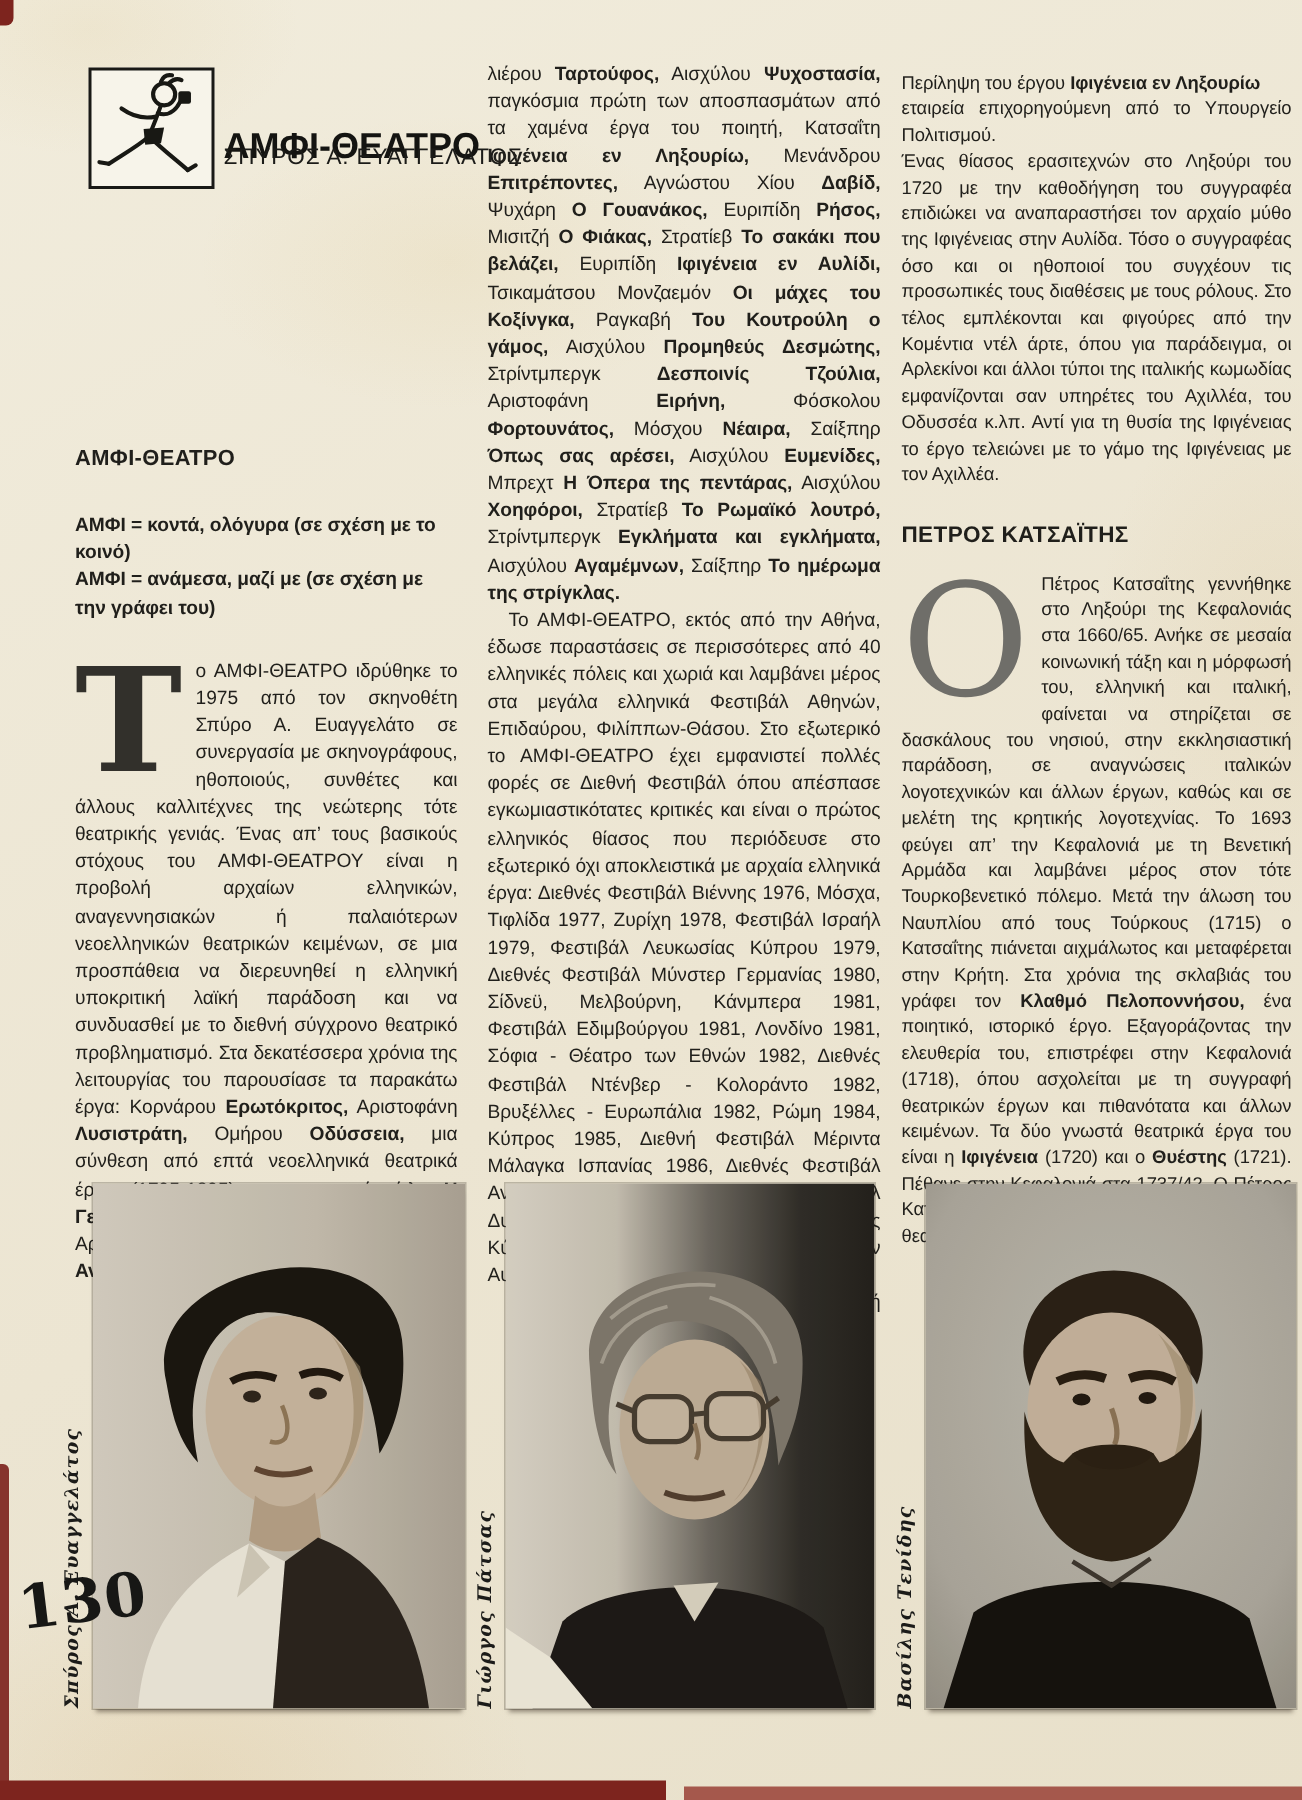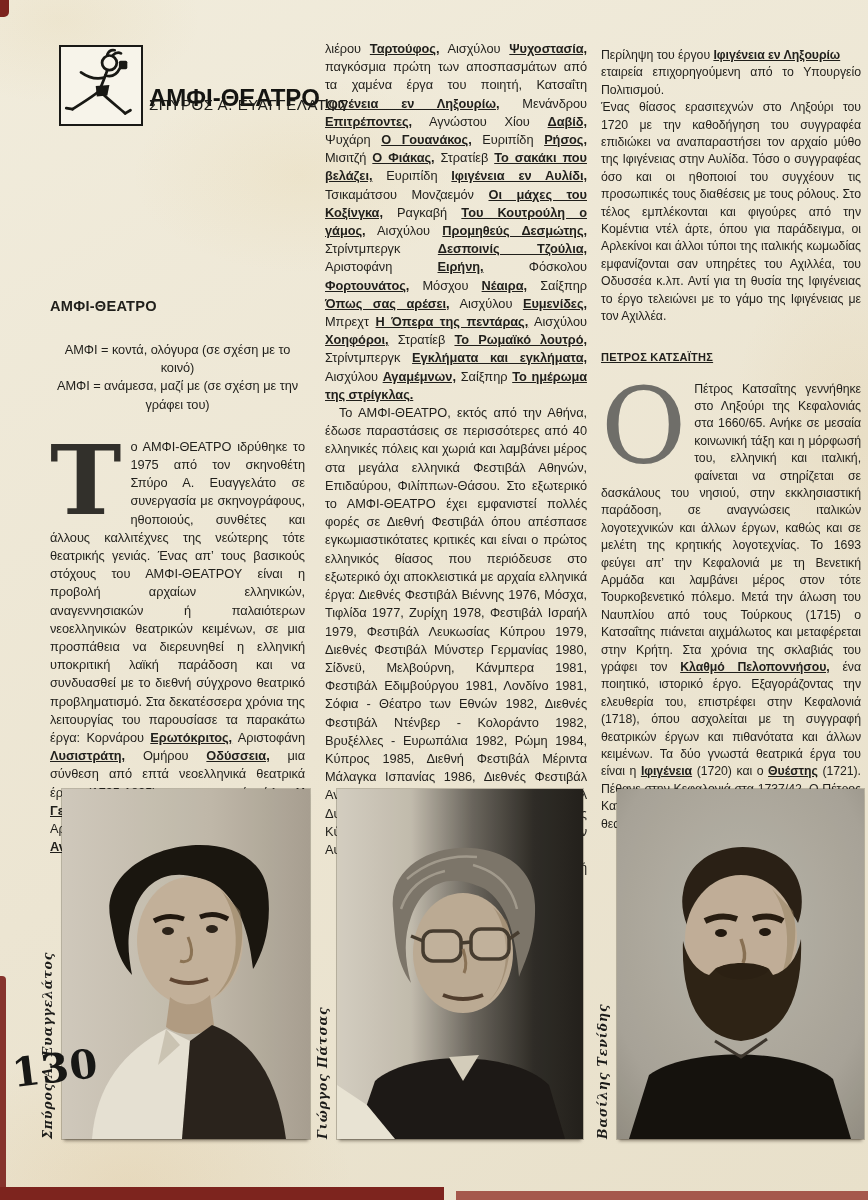--- a/index.html
+++ b/index.html
@@ -27,26 +27,26 @@
   .logo-subtitle{position:absolute;left:149px;top:96px;font-size:15px;letter-spacing:.6px;color:#1b1b18;}
 
   
   .col{position:absolute;text-align:justify;font-size:12.8px;line-height:18.2px;letter-spacing:-0.05px;}
   #col-left{left:50px;top:297px;width:255px;}
   #col-mid{left:325px;top:40px;width:262px;}
   #col-right{left:601px;top:40px;width:260px;font-size:12.3px;line-height:17.4px;}
   .body-p{margin:0;}
   .indent{text-indent:14px;}
   .last-justify{text-align-last:justify;}
-  b{font-weight:700;text-decoration:underline;}
+  b{font-weight:700;}
   .col-heading{font-weight:bold;font-size:14.6px;line-height:18px;letter-spacing:.25px;margin:0 0 26px 0;text-align:left;}
-  .defs{text-align:center;margin:0 0 24px 0;}
+  .defs{text-align:left;margin:0 0 24px 0;font-weight:bold;}
   .def{margin:0;}
   .synopsis-title{margin-top:7px;}
-  .katsaitis{margin:22px 0 15px 0;font-size:11px;text-decoration:underline;}
+  .katsaitis{margin:22px 0 15px 0;font-size:15px;}
   .dropcap{float:left;font-family:"DejaVu Serif",serif;}
   .dropcap-t{font-size:96px;line-height:.8;margin:5px 9px 0 0;color:#32302b;font-weight:bold;}
   .dropcap-o{font-size:104px;line-height:.82;margin:4px 8px 0 0;color:#6f6e69;font-weight:normal;}
 
   
   .photo{position:absolute;top:789px;height:350px;box-shadow:0 4px 3px -2px rgba(60,48,35,.5);outline:1px solid rgba(40,35,25,.25);}
   .photo svg{width:100%;height:100%;display:block;}
   #photo-1{left:62px;width:248px;}
   #photo-2{left:337px;width:246px;}
   #photo-3{left:617px;width:247px;}

